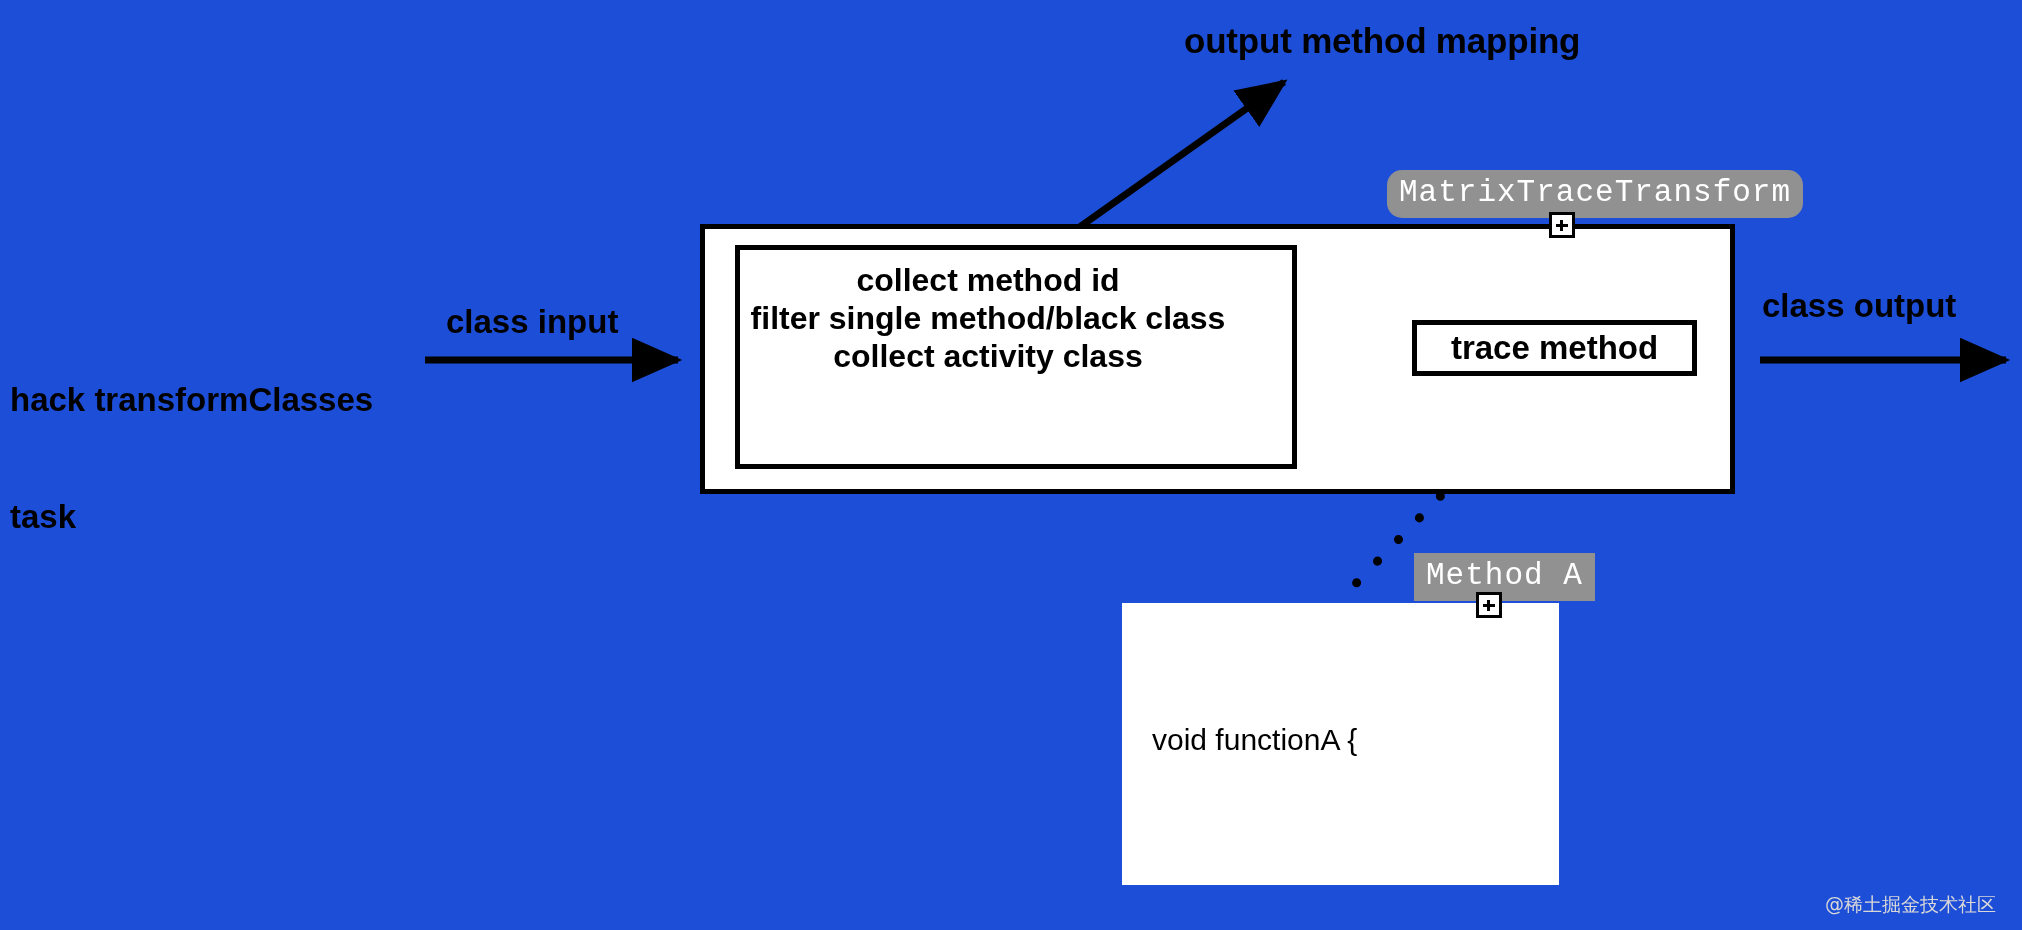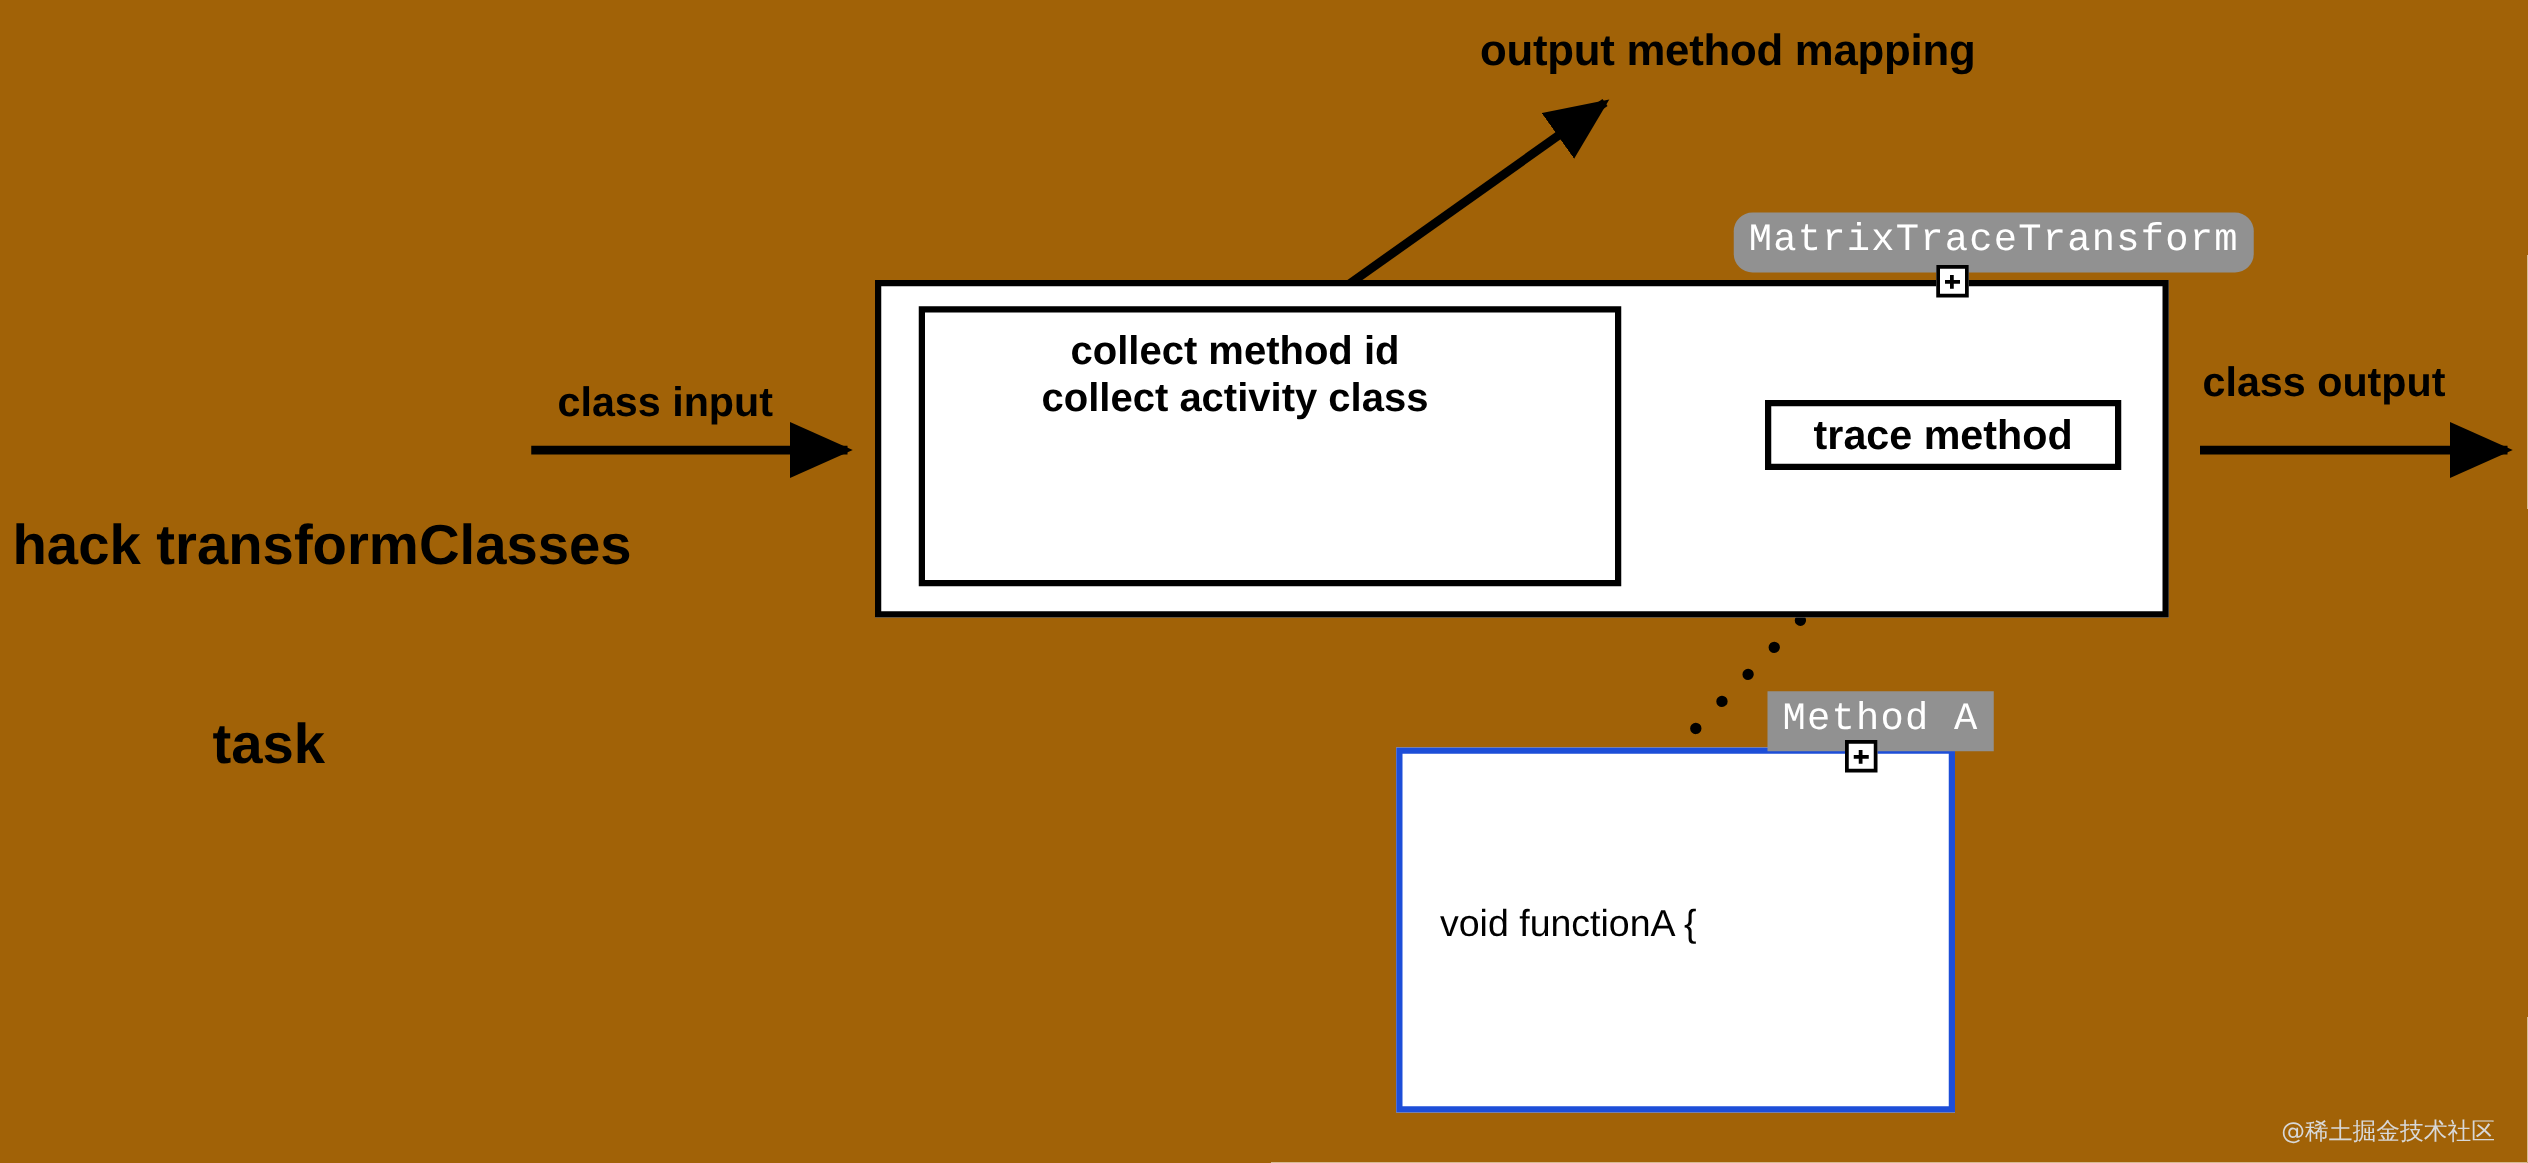--- a/index.html
+++ b/index.html
@@ -8,21 +8,21 @@
     background: #ffffff;
   }
   body {
     font-family: "Liberation Sans", sans-serif;
     color: #000000;
   }
   #canvas {
     position: relative;
     width: 2022px;
     height: 930px;
-    background: #a16207;
+    background: #1d4ed8;
     overflow: hidden;
   }
   .abs { position: absolute; }
 
   
   .lbl {
     font-family: "Liberation Sans", sans-serif;
     font-weight: bold;
     color: #000;
     white-space: pre;
@@ -31,22 +31,22 @@
   .lbl-center { text-align: center; }
 
   #label-output-method-mapping {
     left: 1184px; top: 20px;
     font-size: 35px;
     letter-spacing: -0.2px;
   }
   #label-hack-task {
     left: 10px; top: 303px;
     width: 410px;
-    font-size: 45px;
-    text-align: center;
+    font-size: 33px;
+    text-align: left;
   }
   #label-class-input {
     left: 446px; top: 303px;
     font-size: 33px;
   }
   #label-class-output {
     left: 1762px; top: 287px;
     font-size: 33px;
   }
 
@@ -182,20 +182,21 @@
 
   <div class="abs lbl" id="label-class-input">class input</div>
 
   <div class="abs lbl" id="label-class-output">class output</div>
 
   <div class="abs" id="outer-box"></div>
 
   <div class="abs" id="inner-box"></div>
   <div class="abs" id="inner-box-lines">
     <div class="lbl">collect method id</div>
+    <div class="lbl">filter single method/black class</div>
     <div class="lbl">collect activity class</div>
   </div>
 
   <div class="abs" id="trace-method-box">
     <span class="lbl">trace method</span>
   </div>
 
   <div class="abs tag" id="tag-matrix">MatrixTraceTransform</div>
   <div class="abs plus-box" id="plus-matrix"></div>
 

